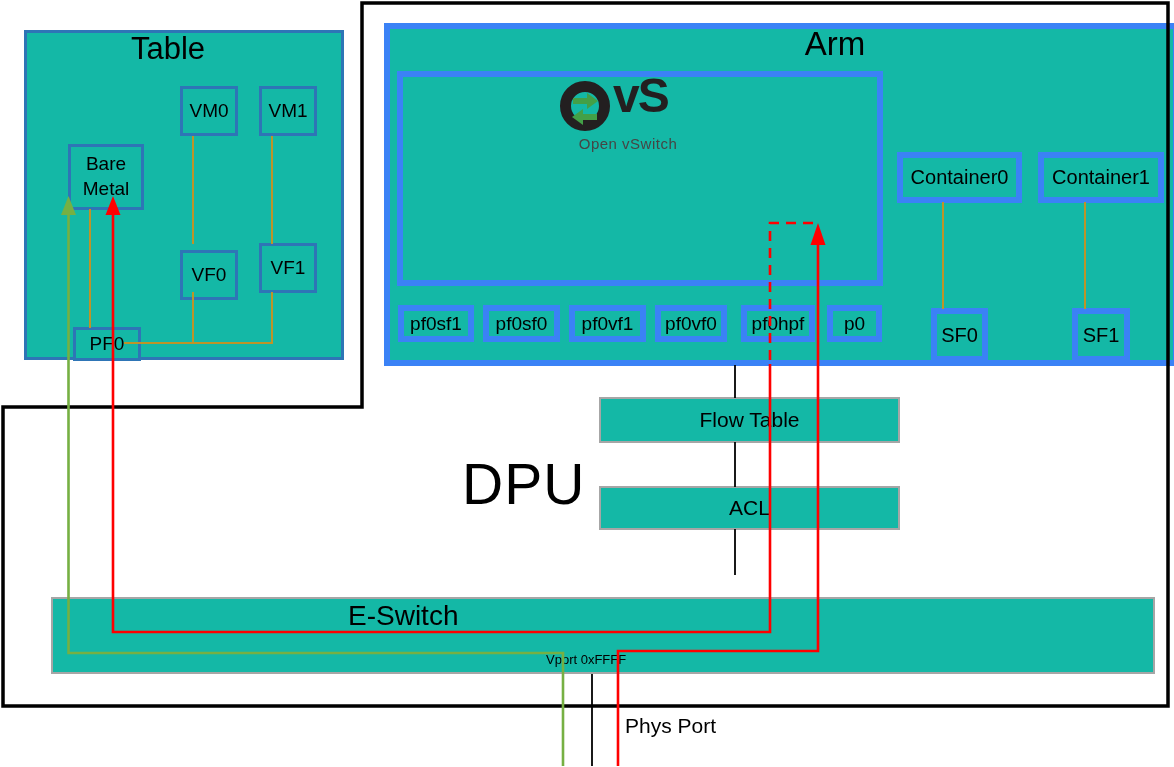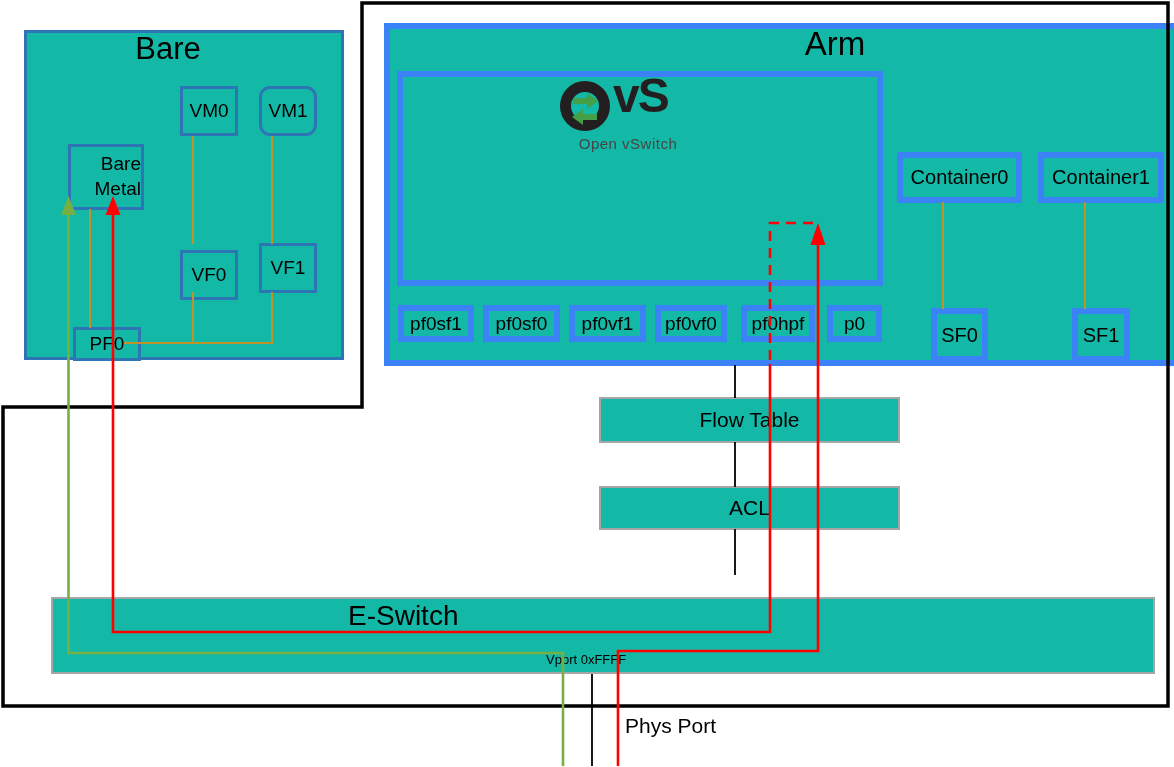--- a/index.html
+++ b/index.html
@@ -14,21 +14,21 @@
   .gray{border:2px solid #A6A6A6;}
   .lbl{white-space:nowrap;}
   .f19{font-size:19px;}
   .f20{font-size:20px;}
   .f21{font-size:21px;}
   svg.overlay{position:absolute;left:0;top:0;z-index:10;pointer-events:none;}
   .title{line-height:1;}
   #host-box{left:8px;top:30px;width:320px;height:330px;}
   #host-title{left:8px;top:33px;width:320px;text-align:center;font-size:31px;}
   #vm0-box{left:164px;top:86px;width:58px;height:50px;}
-  #vm1-box{left:243px;top:86px;width:58px;height:50px;border-radius:11px;}
+  #vm1-box{left:243px;top:86px;width:58px;height:50px;}
   #baremetal-box{left:52px;top:144px;width:76px;height:66px;line-height:1.3;}
   #vf0-box{left:164px;top:250px;width:58px;height:50px;}
   #vf1-box{left:243px;top:243px;width:58px;height:50px;}
   #pf0-box{left:57px;top:327px;width:68px;height:34px;}
   #arm-box{left:368px;top:23px;width:795px;height:343px;}
   #arm-title{left:720px;top:27px;width:230px;text-align:center;font-size:33px;}
   #ovs-box{left:381px;top:71px;width:486px;height:215px;}
   #ovs-logo{left:558px;top:79px;width:150px;height:56px;z-index:3;}
   #ovs-vs{position:absolute;left:55px;top:-7px;font-size:48px;font-weight:bold;color:#231F20;letter-spacing:-2px;line-height:1;}
   #ovs-caption{left:548px;top:135px;width:160px;text-align:center;font-size:15px;color:#454545;letter-spacing:0.5px;z-index:3;}
@@ -51,29 +51,29 @@
   #vport-label{left:546px;top:652px;width:110px;font-size:13px;}
   #dpu-title{left:462px;top:456px;font-size:57px;letter-spacing:1px;}
   #physport-label{left:625px;top:714px;font-size:21px;}
 </style>
 </head>
 <body>
 
 <div id="stage">
 
   <div class="abs box blue" id="host-box"></div>
-  <div class="abs lbl title" id="host-title">Bare</div>
+  <div class="abs lbl title" id="host-title">Table</div>
   <div class="abs box blue f19" id="vm0-box">
       <span>VM0</span>
     </div>
   <div class="abs box blue f19" id="vm1-box">
       <span>VM1</span>
     </div>
   <div class="abs box blue f19" id="baremetal-box">
-      <span style="white-space:normal;text-align:right;">Bare Metal</span>
+      <span style="white-space:normal;">Bare Metal</span>
     </div>
   <div class="abs box blue f19" id="vf0-box">
       <span>VF0</span>
     </div>
   <div class="abs box blue f19" id="vf1-box">
       <span>VF1</span>
     </div>
   <div class="abs box blue f19" id="pf0-box">
       <span>PF0</span>
     </div>
@@ -117,20 +117,21 @@
   <div class="abs box green f20" id="container1-box">
       <span>Container1</span>
     </div>
   <div class="abs box green f20" id="sf0-box">
       <span>SF0</span>
     </div>
   <div class="abs box green f20" id="sf1-box">
       <span>SF1</span>
     </div>
 
+  <div class="abs lbl title" id="dpu-title">DPU</div>
   <div class="abs box gray f21" id="flowtable-box">
       <span>Flow Table</span>
     </div>
   <div class="abs box gray f21" id="acl-box">
       <span>ACL</span>
     </div>
   <div class="abs box gray" id="eswitch-box"></div>
   <div class="abs lbl" id="eswitch-label">E-Switch</div>
   <div class="abs lbl" id="vport-label">Vport 0xFFFF</div>
   <div class="abs lbl" id="physport-label">Phys Port</div>

